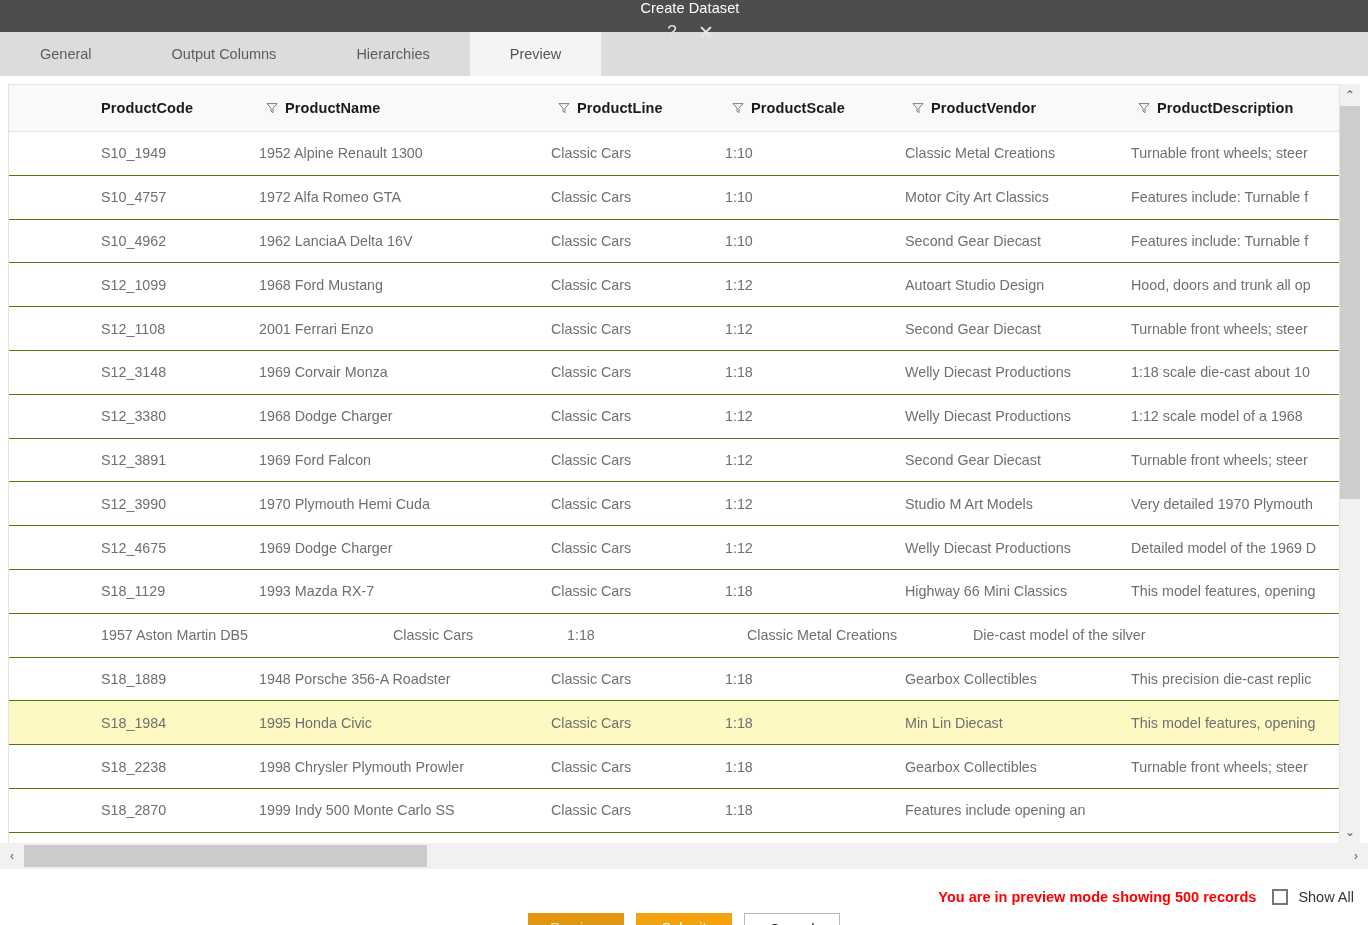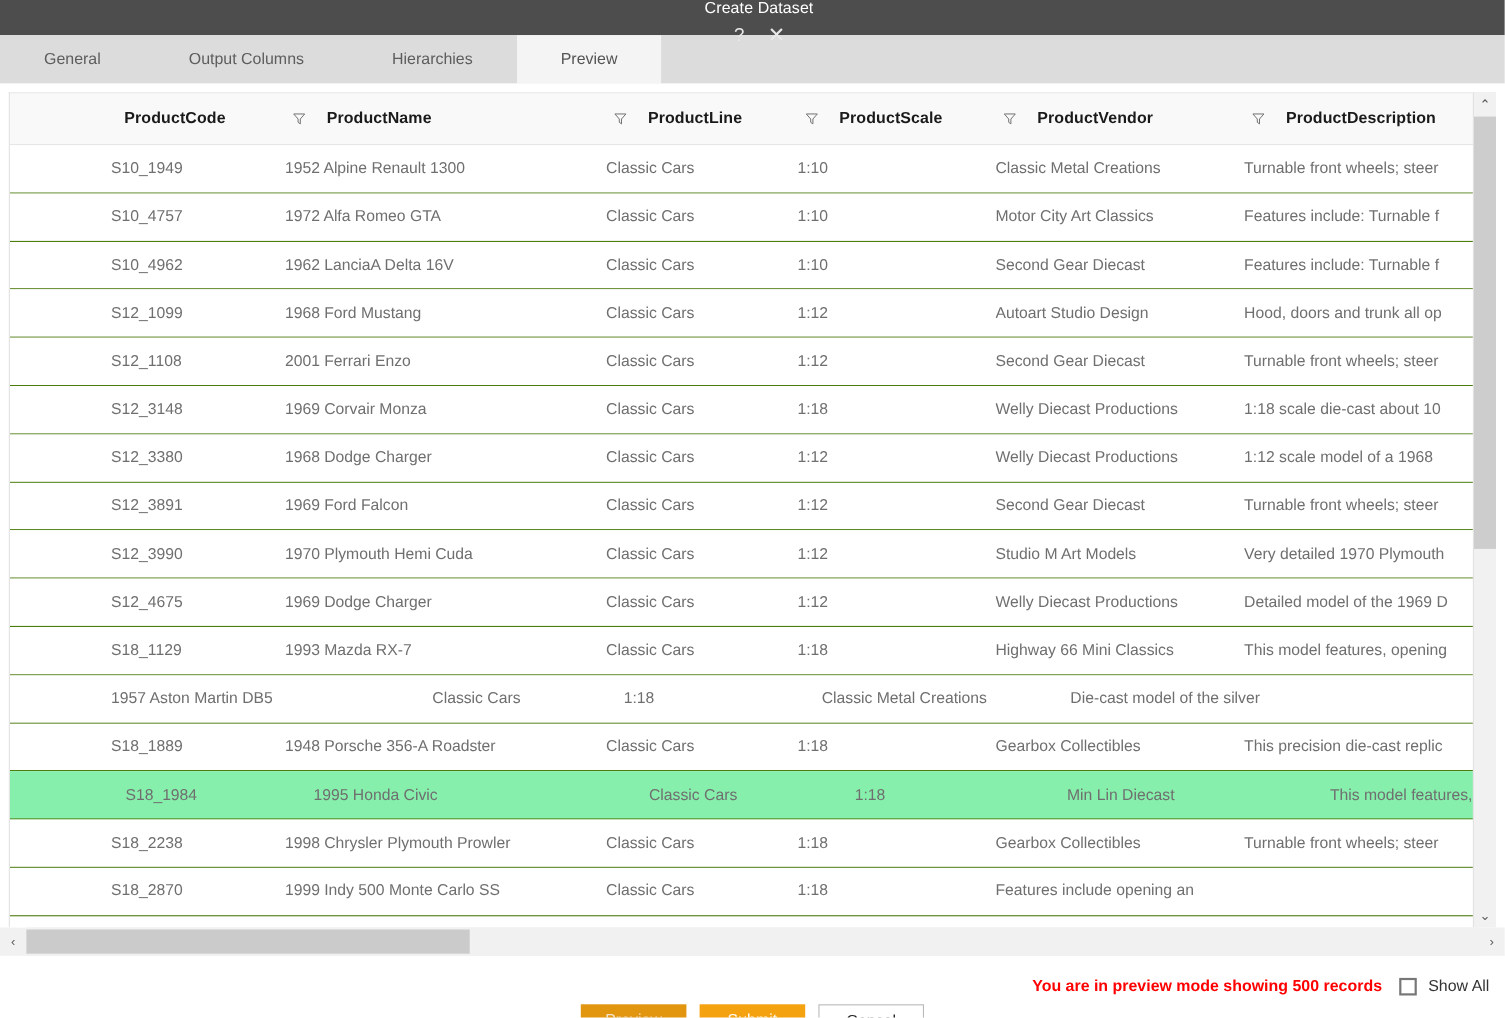--- a/index.html
+++ b/index.html
@@ -118,37 +118,36 @@
     justify-content: center;
     flex: 0 0 26px;
     cursor: pointer;
   }
   .hcell .htitle {
     font-size: 14.5px;
     font-weight: bold;
     color: #1a1a1a;
     white-space: nowrap;
     letter-spacing: .1px;
-    margin-left: 12px;
   }
 
   .grid-body {
     flex: 1 1 auto;
     overflow: hidden;
     position: relative;
   }
   .row {
     display: flex;
     height: 43.8px;
     box-sizing: border-box;
     border-bottom: 1px solid #4d7c0f;
     align-items: center;
     background: #ffffff;
   }
-  .row.alt { background: #86efac; gap: 13px; }
+  .row.alt { background: #fef9c3; }
   .cell {
     font-size: 14.3px;
     color: #6f6f6f;
     white-space: nowrap;
     overflow: hidden;
     box-sizing: border-box;
     flex: 0 0 auto;
     height: 100%;
     display: flex;
     align-items: center;

